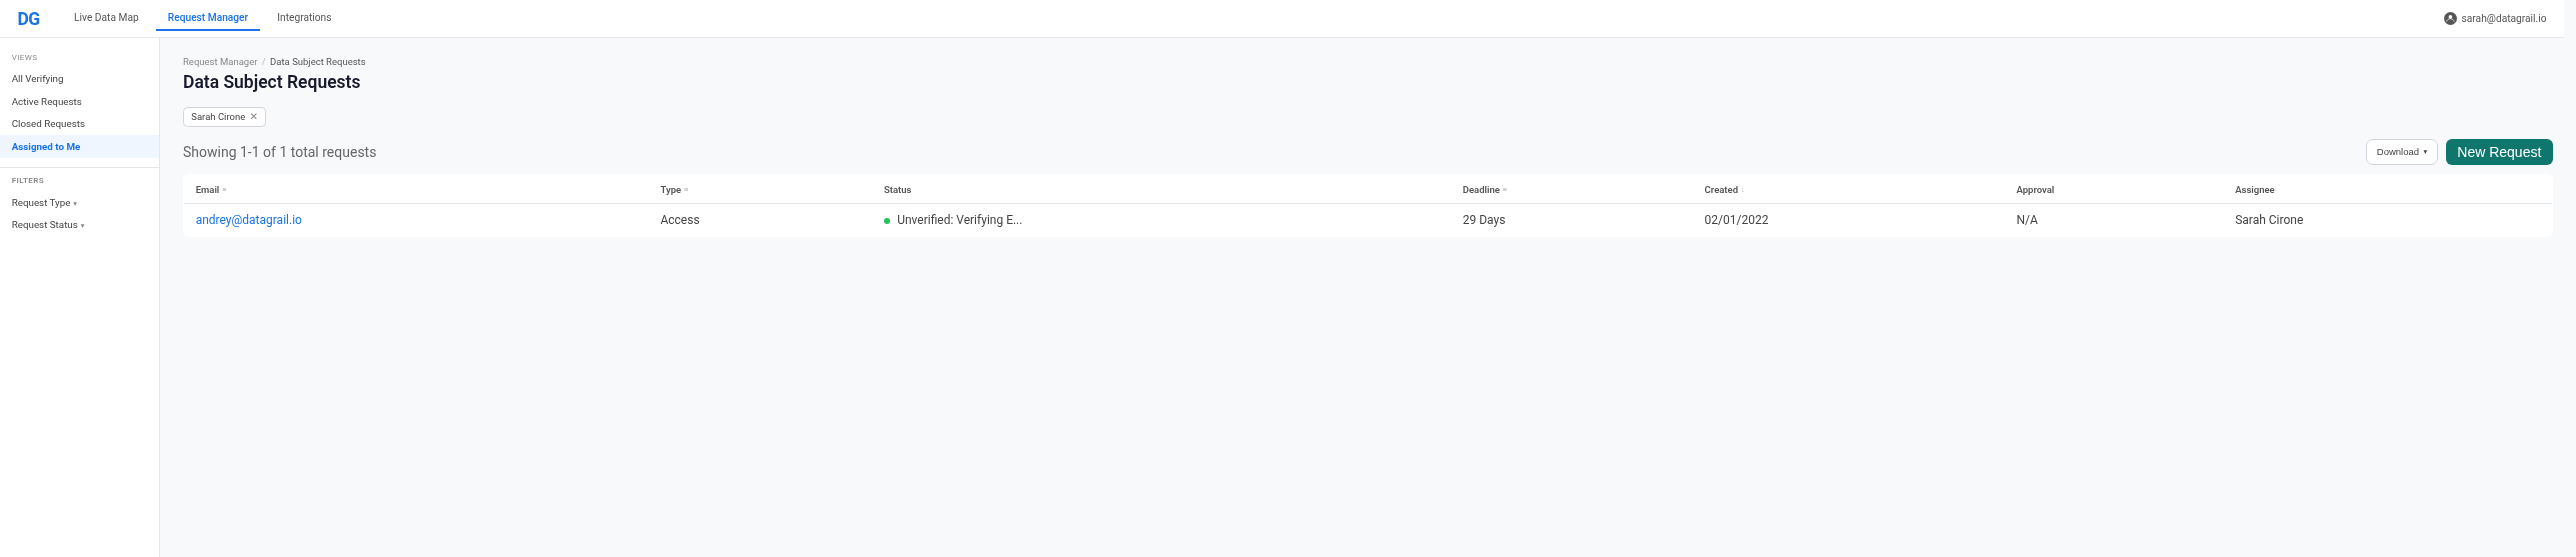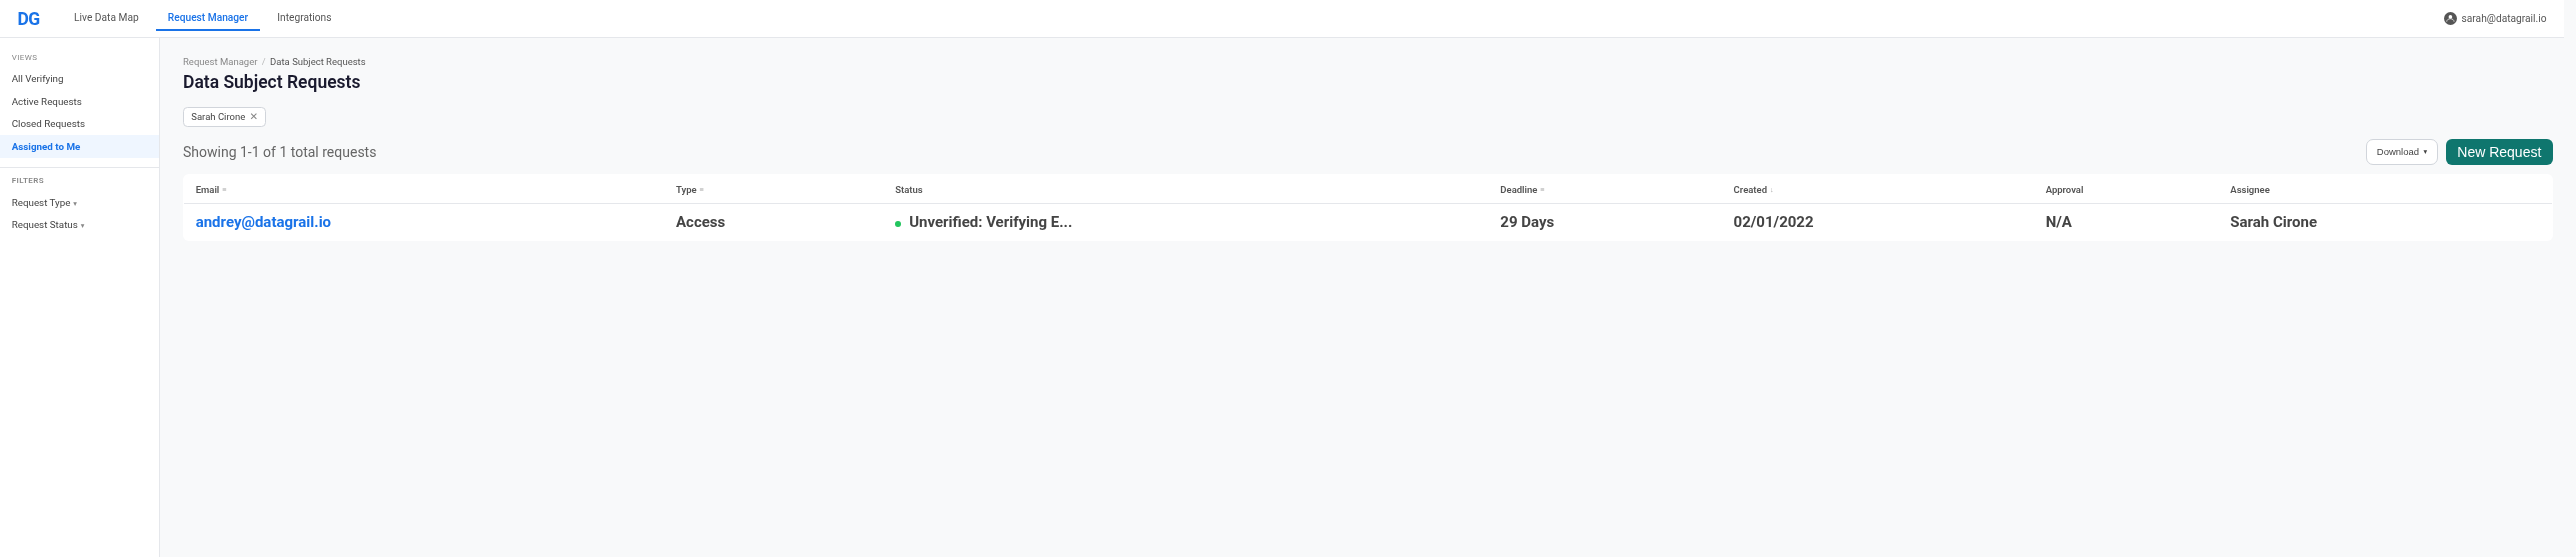--- a/index.html
+++ b/index.html
@@ -239,24 +239,23 @@
       display: flex;
       align-items: center;
       gap: 2.9px;
     }
     .sort-icon {
       font-size: 7.3px;
       color: #aaa;
     }
     .data-table td {
       padding: 8.8px 11.7px;
-      font-size: 15px;
+      font-size: 12px;
       color: #444;
       border-bottom: 0.7px solid #f0f0f0;
-      font-weight: bold;
     }
     .data-table tr:last-child td { border-bottom: none; }
     .email-link {
       color: #1a73e8;
       text-decoration: none;
     }
     .status-dot {
       display: inline-block;
       width: 5.8px;
       height: 5.8px;

